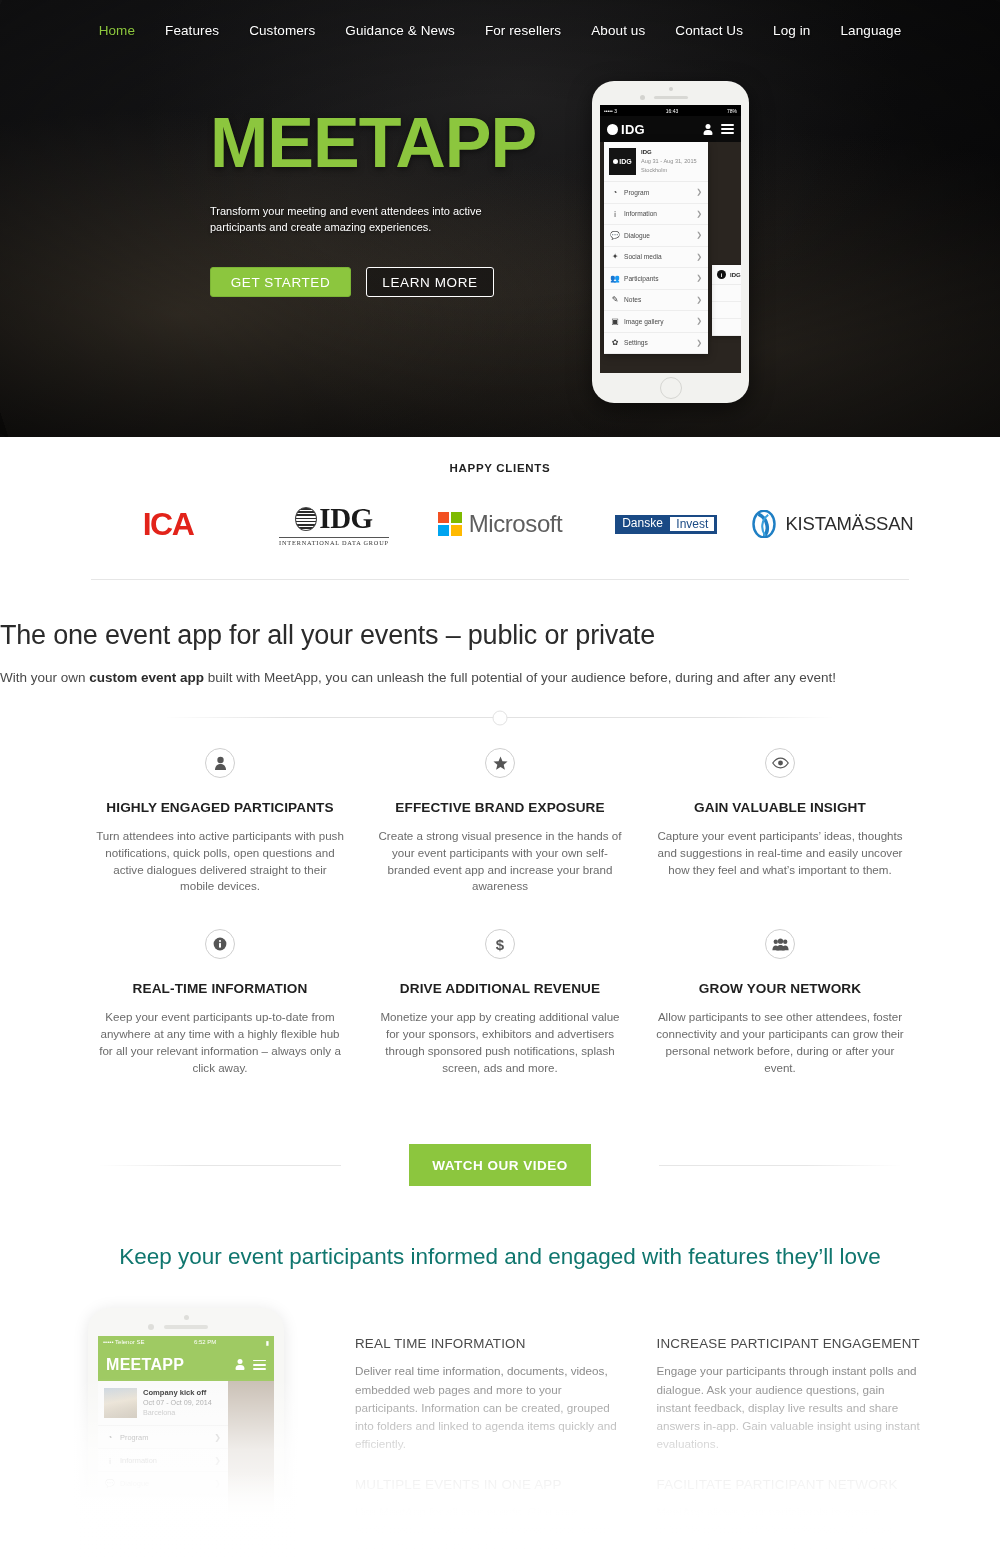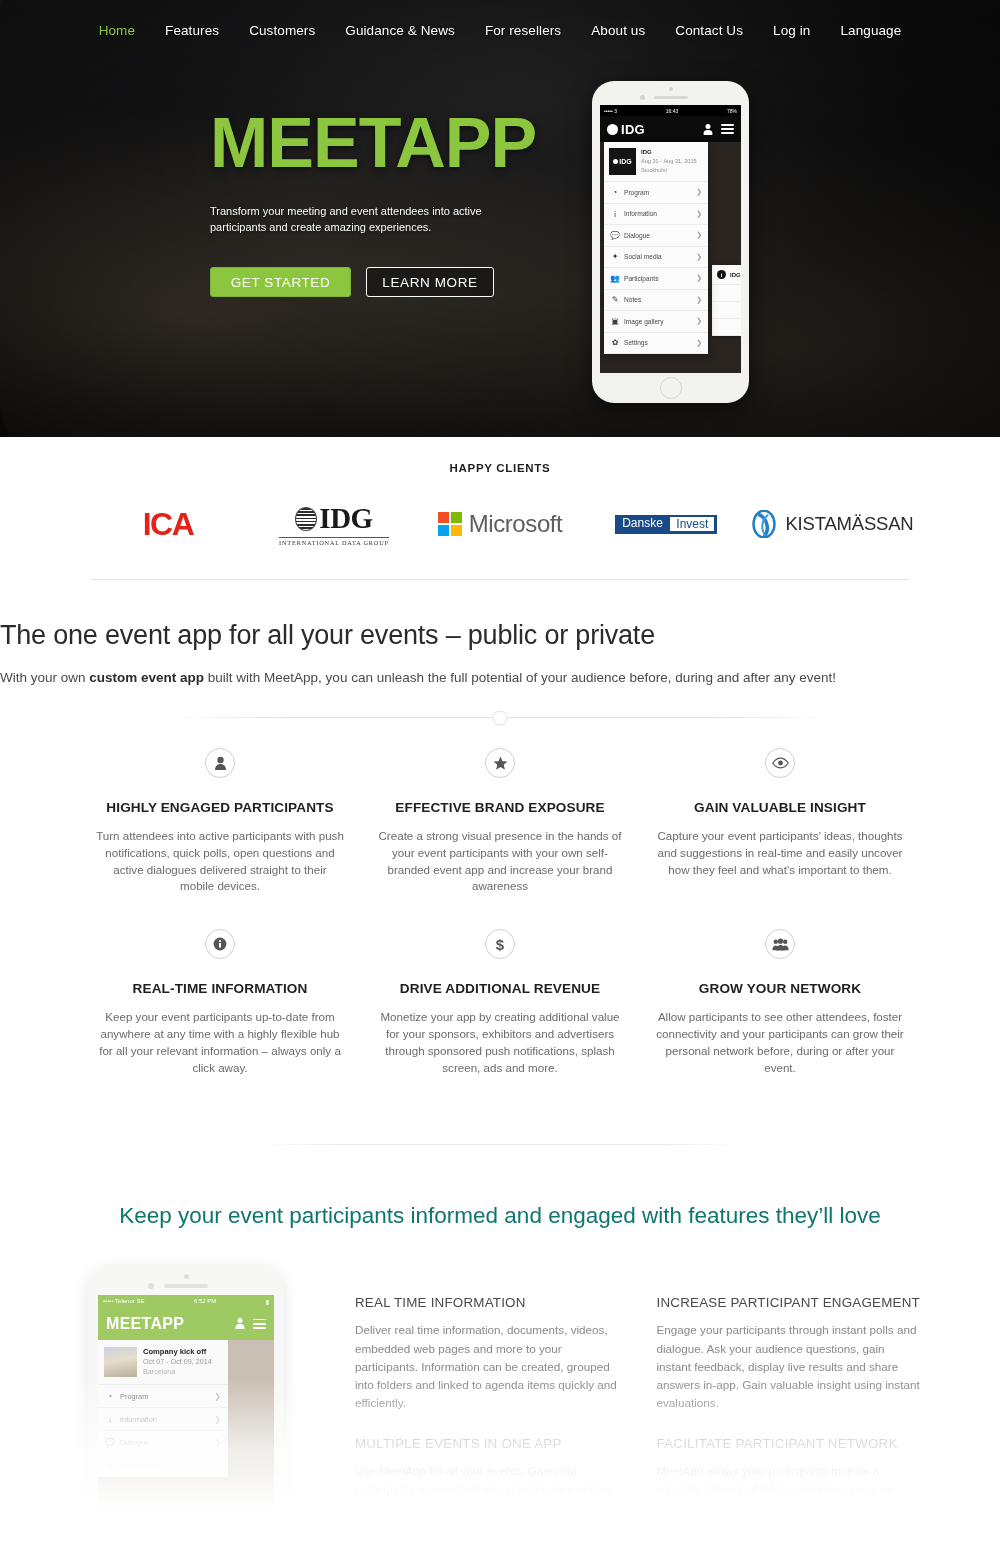--- a/index.html
+++ b/index.html
@@ -668,20 +668,21 @@
             <path d="M4.6 12.8 C4.6 8.6 6.7 7 9 7 C11.3 7 13.4 8.6 13.4 12.8 Z" fill="#555"></path>
           </svg>
         </div>
         <h3>GROW YOUR NETWORK</h3>
         <p>Allow participants to see other attendees, foster connectivity and your participants can grow their personal network before, during or after your event.</p>
       </div>
     </section>
 
   <section class="video-cta">
     <span class="cta-rule"></span>
+    <div class="btn-video">WATCH OUR VIDEO</div>
     <span class="cta-rule right"></span>
   </section>
 
   <section class="bottom">
     <h2>Keep your event participants informed and engaged with features they’ll love</h2>
     <div class="bottom-grid">
 
       <div class="phone-bottom">
         <div class="sensor"></div>
         <div class="cam"></div>

